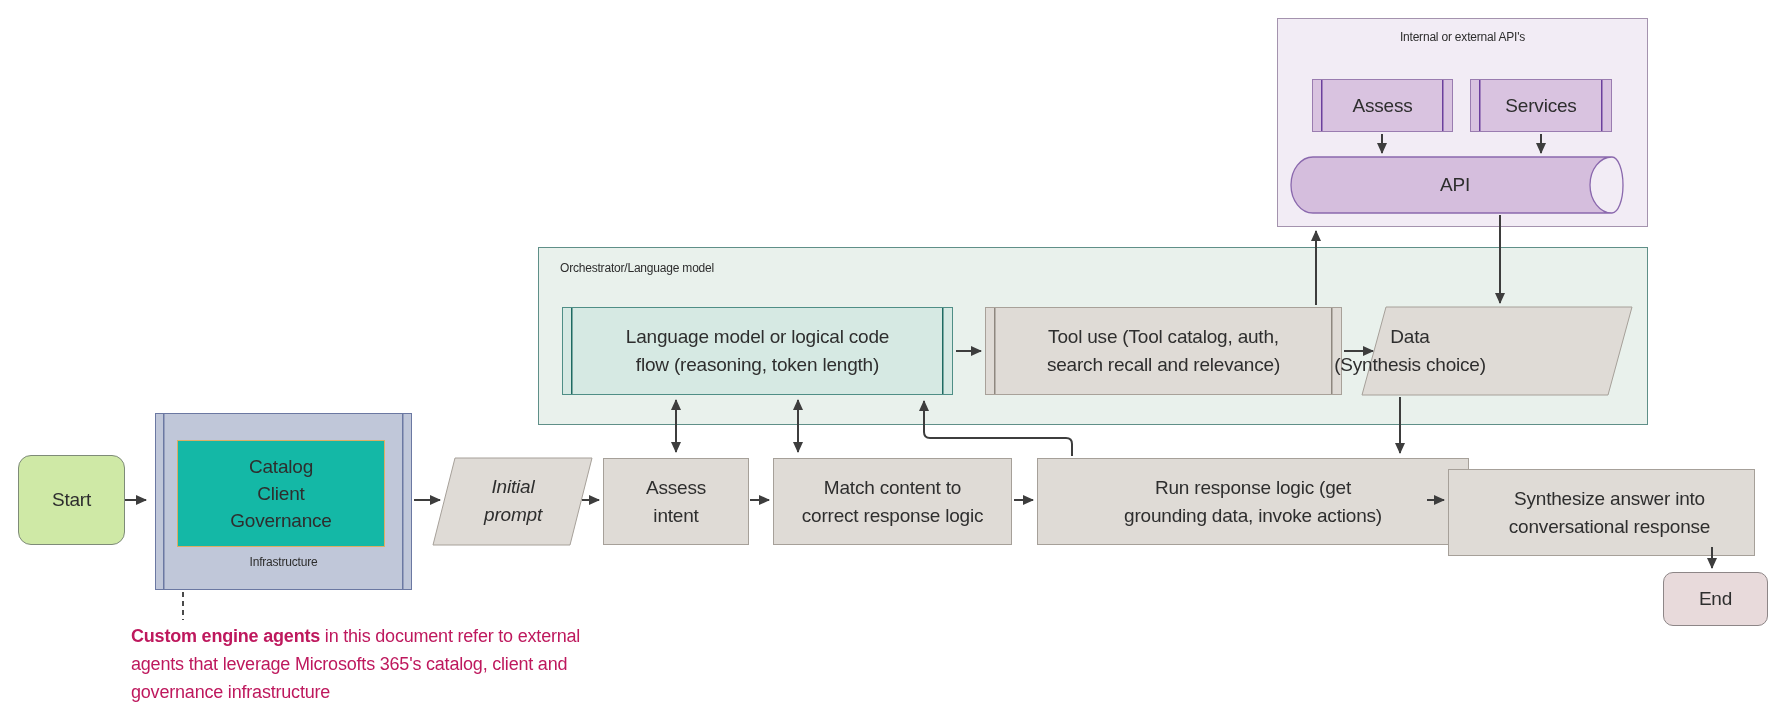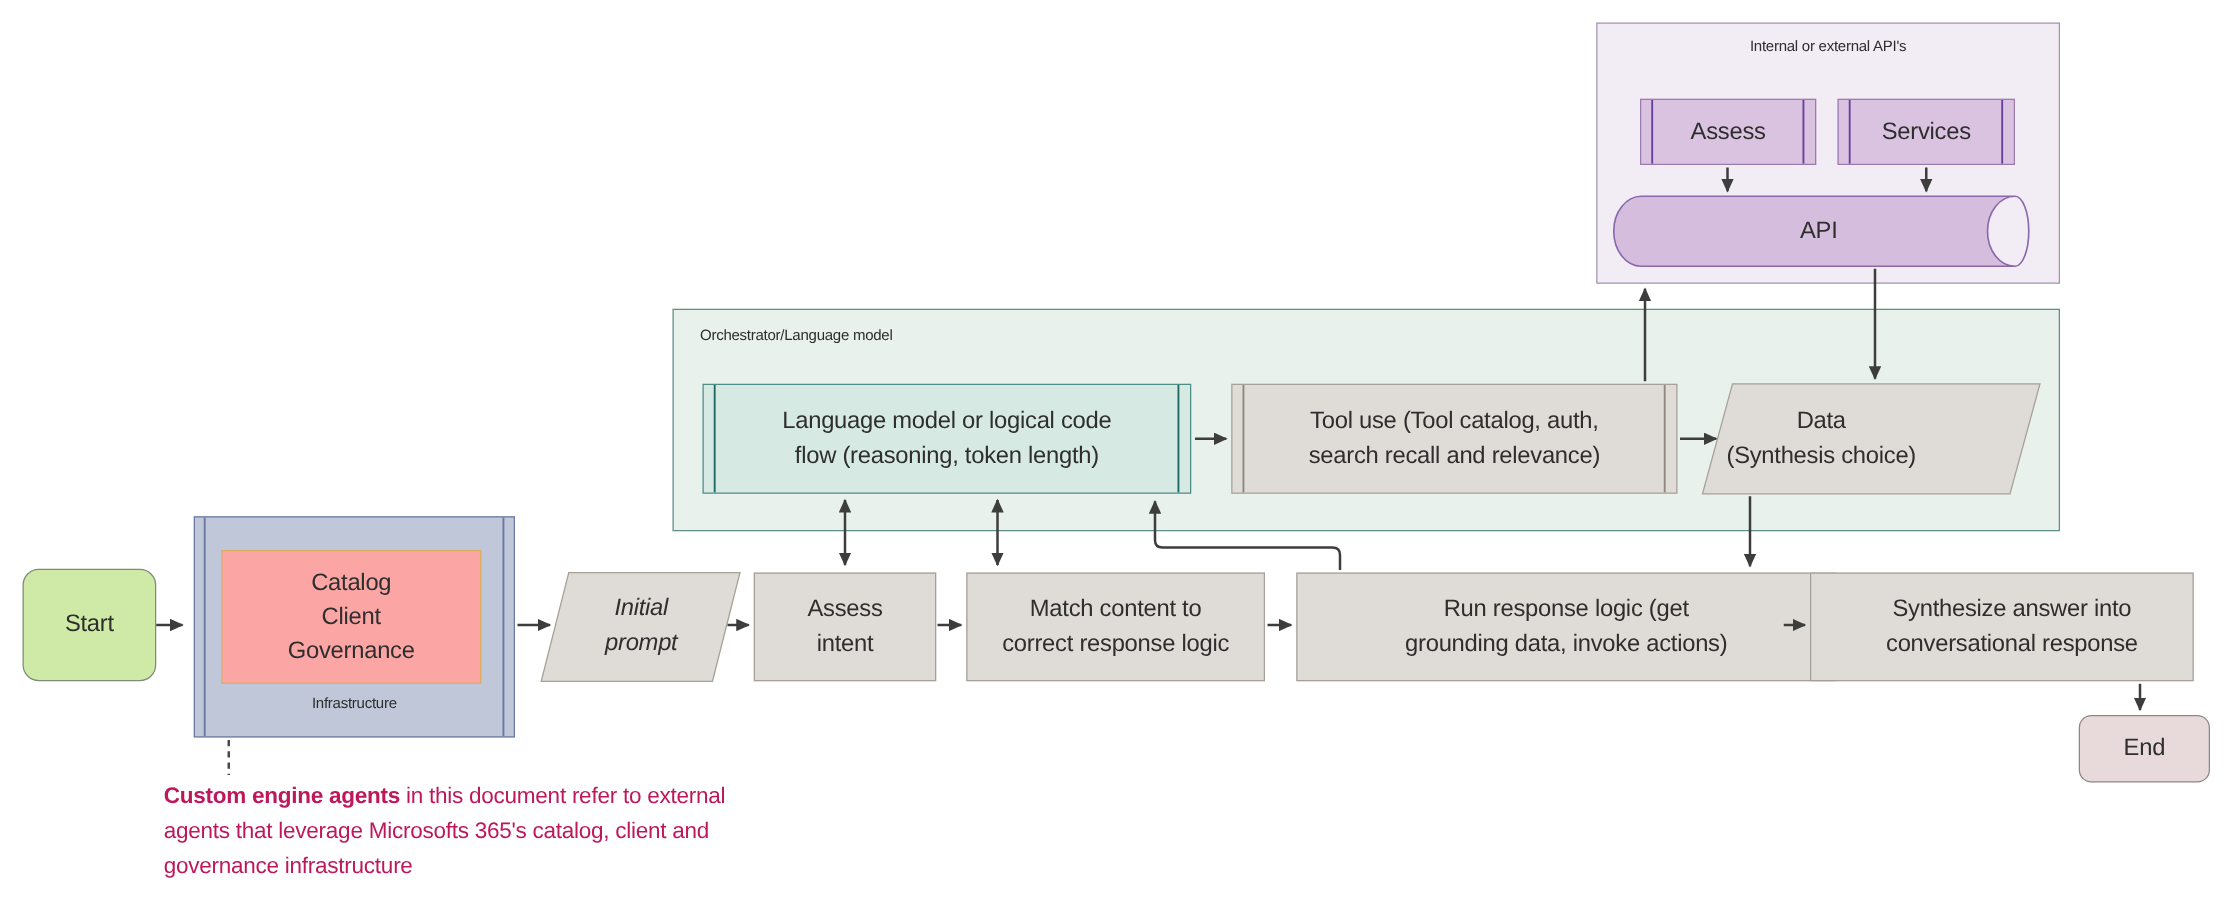--- a/index.html
+++ b/index.html
@@ -23,21 +23,21 @@
   }
   .pp{
     background-image:linear-gradient(var(--lc),var(--lc)),linear-gradient(var(--lc),var(--lc));
     background-size:1.5px 100%;background-position:8px 0,calc(100% - 9px) 0;background-repeat:no-repeat;
   }
   .teal{background-color:#d6e9e3;border:1px solid #4f8e86;--lc:#1e6a62;}
   .tool{background-color:#dfdbd6;border:1px solid #a8a199;--lc:#8e877f;}
   .pnode{background-color:#d9c3e0;border:1px solid #9a7cb0;--lc:#6b3f9d;}
   .start{background:#cfe9a6;border:1.5px solid #7e8b78;border-radius:13px;}
   .end{background:#e8dadb;border:1.5px solid #8d8687;border-radius:10px;}
-  .yellow{background:#fca5a5;border:1.5px solid #dcae64;line-height:27px;}
+  .yellow{background:#14b8a6;border:1.5px solid #dcae64;line-height:27px;}
   .title{position:absolute;z-index:2;font-size:12px;letter-spacing:-0.2px;color:#2d2d2d;}
   .overlabel{
     position:absolute;z-index:4;text-align:center;font-size:19px;line-height:28px;
     letter-spacing:-0.2px;transform:translate(-50%,-50%);white-space:nowrap;
   }
   svg.connectors{position:absolute;left:0;top:0;z-index:3;pointer-events:none;}
   .note{
     position:absolute;z-index:2;left:131px;top:622px;width:490px;
     font-size:18px;line-height:28px;letter-spacing:-0.2px;color:#be185d;
   }
@@ -90,21 +90,21 @@
 <div class="box" style="left:773px;top:458px;width:239px;height:87px;">
   <span class="l">Match content to</span>
   <span class="l">correct response logic</span>
 </div>
 
 <div class="box" style="left:1037px;top:458px;width:432px;height:87px;">
   <span class="l">Run response logic (get</span>
   <span class="l">grounding data, invoke actions)</span>
 </div>
 
-<div class="box" style="left:1448px;top:458px;width:307px;height:87px;padding-left:18px;">
+<div class="box" style="left:1448px;top:469px;width:307px;height:87px;padding-left:18px;">
   <span class="l">Synthesize answer into</span>
   <span class="l">conversational response</span>
 </div>
 
 <div class="box end" style="left:1663px;top:572px;width:105px;height:54px;">
   <span class="l">End</span>
 </div>
 
 <svg class="connectors" width="1787" height="722" viewBox="0 0 1787 722">
   <defs>
@@ -141,21 +141,21 @@
   <line x1="676" y1="400" x2="676" y2="452" stroke="#3d3d3d" stroke-width="2" marker-start="url(#ah)" marker-end="url(#ah)"></line>
   <line x1="798" y1="400" x2="798" y2="452" stroke="#3d3d3d" stroke-width="2" marker-start="url(#ah)" marker-end="url(#ah)"></line>
 
   <path d="M 1072,456 L 1072,444 Q 1072,438 1066,438 L 930,438 Q 924,438 924,432 L 924,401" fill="none" stroke="#3d3d3d" stroke-width="2" marker-end="url(#ah)"></path>
 
   <line x1="183" y1="592" x2="183" y2="620" stroke="#4a4a4a" stroke-width="2" stroke-dasharray="5 4"></line>
 </svg>
 
 <div class="overlabel" style="left:1455px;top:185px;">API</div>
 
-<div class="overlabel" style="left:1457px;top:351px;">
+<div class="overlabel" style="left:1410px;top:351px;">
   <span class="l">Data</span>
   <span class="l">(Synthesis choice)</span>
 </div>
 
 <div class="overlabel" style="left:513px;top:501px;font-style:italic;">
   <span class="l">Initial</span>
   <span class="l">prompt</span>
 </div>
 
 <div class="note"><b>Custom engine agents</b><span> in this document refer to external agents that leverage Microsofts 365's catalog, client and governance infrastructure</span></div>

